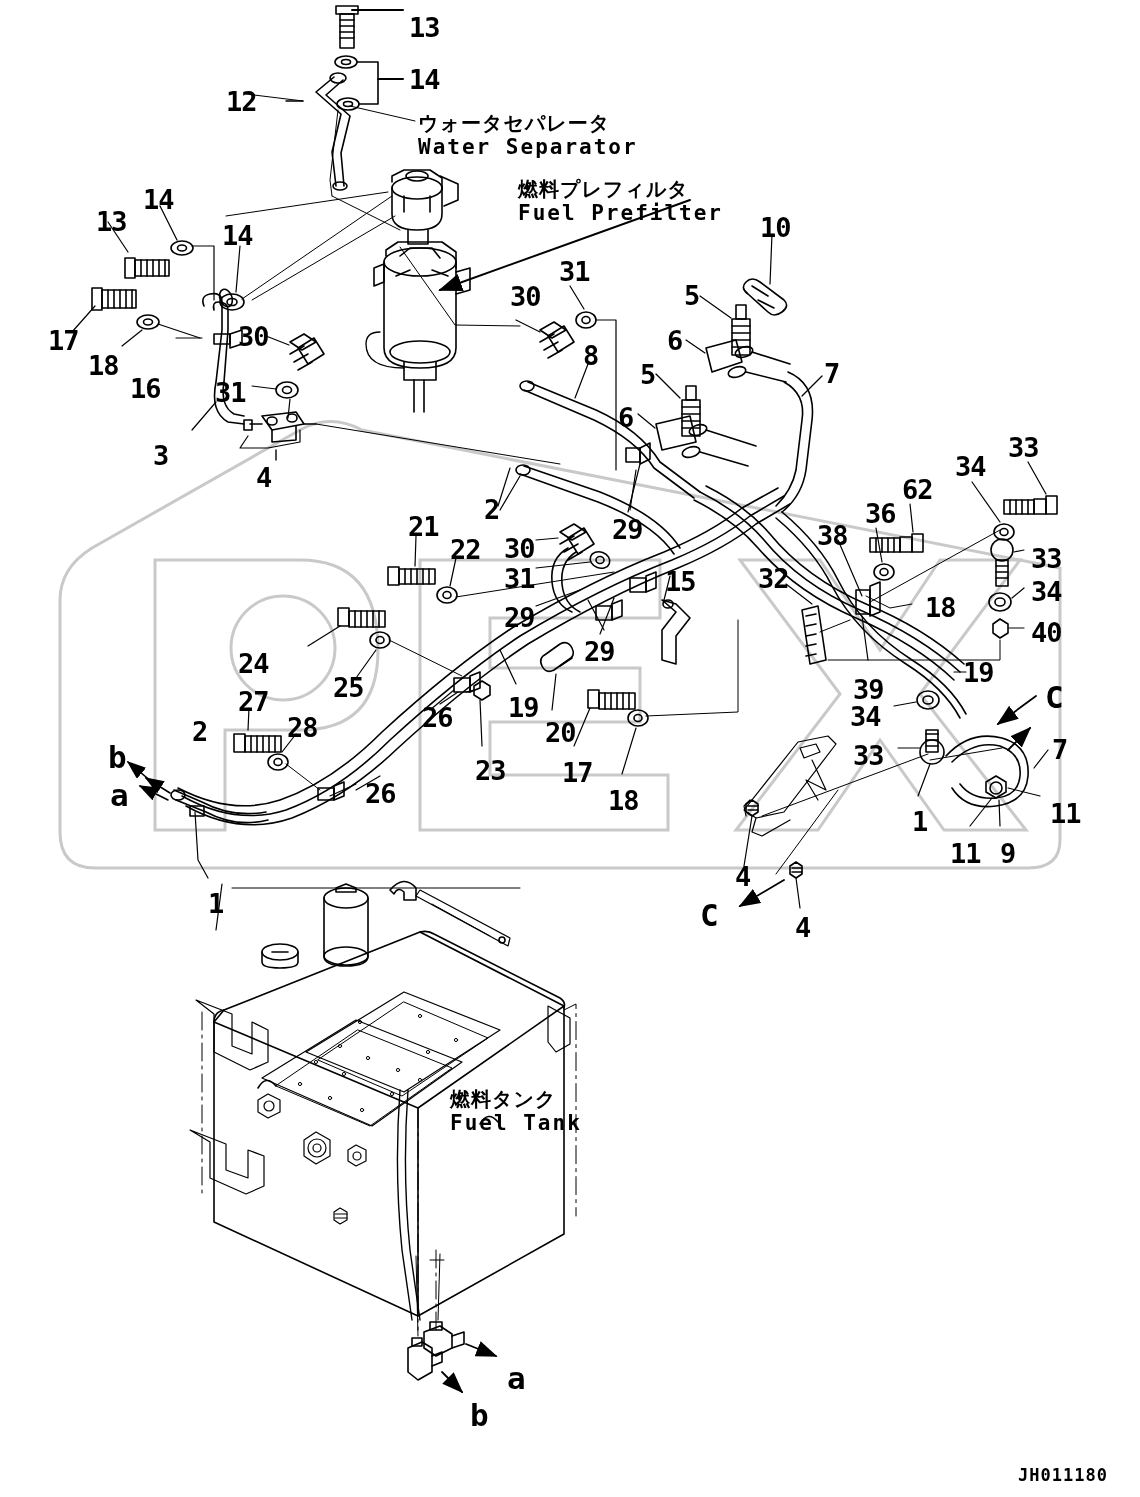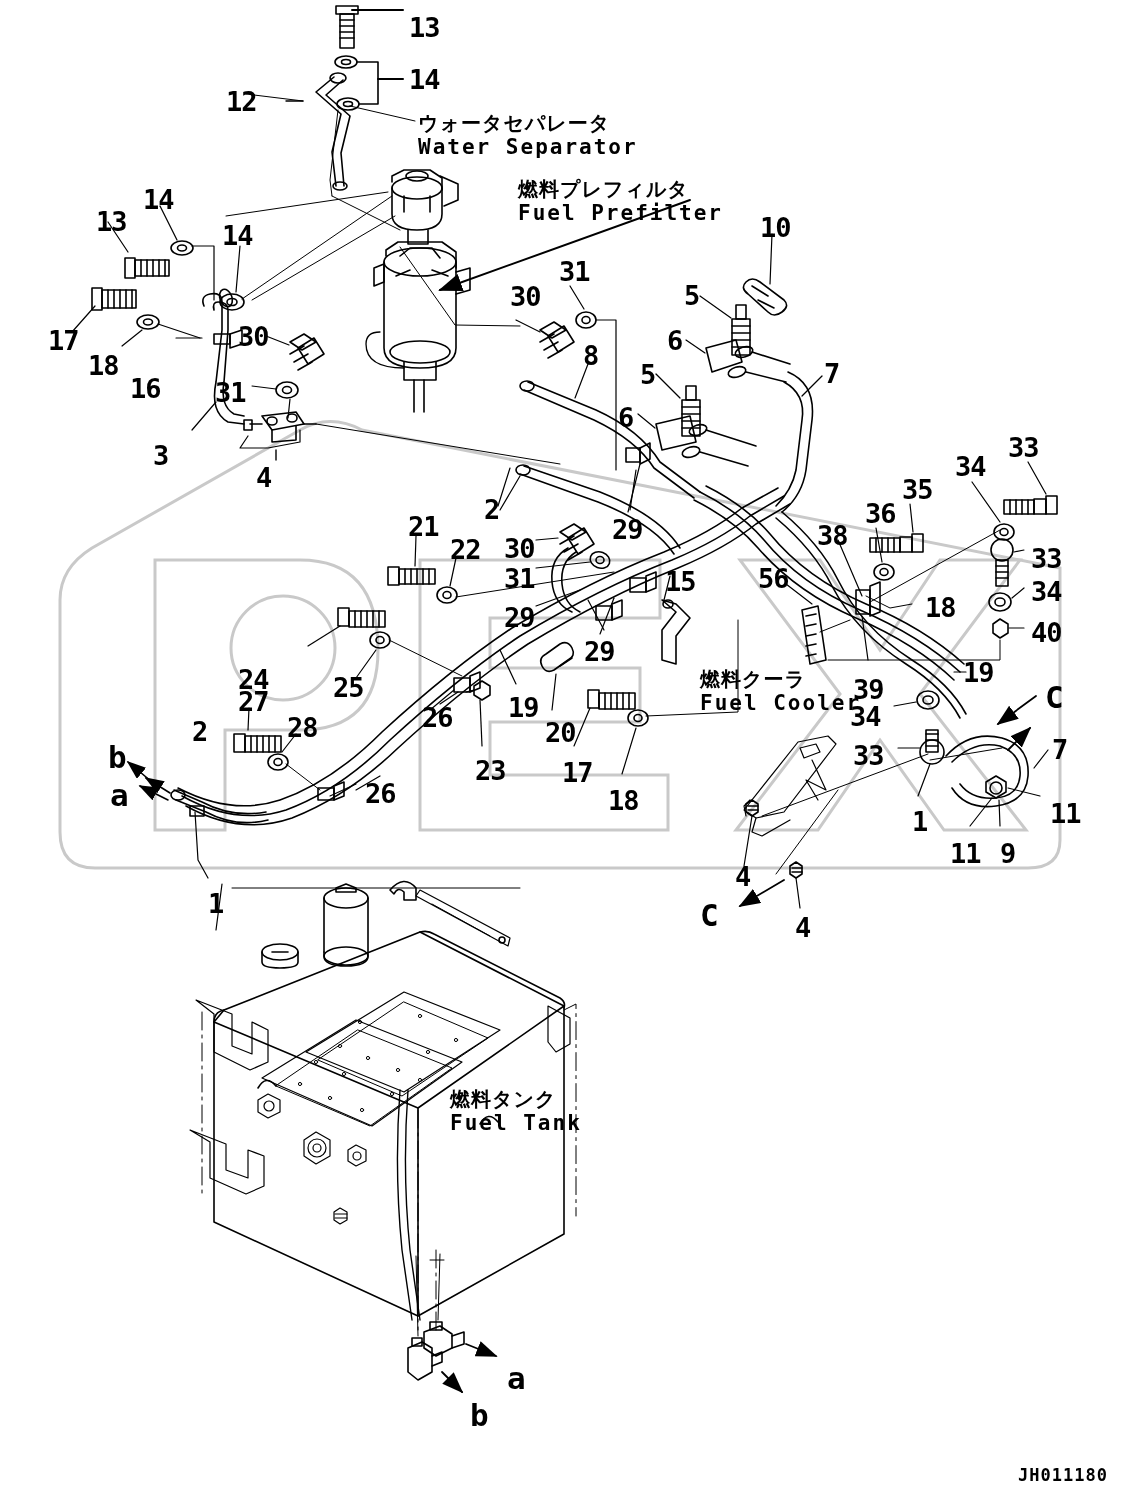--- a/index.html
+++ b/index.html
@@ -565,24 +565,20 @@
   </svg>
 
   <div class="cap" style="left:418px;top:112px;">
     <span class="jp">ウォータセパレータ</span>
     <span class="en">Water Separator</span>
   </div>
   <div class="cap" style="left:518px;top:178px;">
     <span class="jp">燃料プレフィルタ</span>
     <span class="en">Fuel Prefilter</span>
   </div>
-  <div class="cap" style="left:700px;top:668px;">
-    <span class="jp">燃料クーラ</span>
-    <span class="en">Fuel Cooler</span>
-  </div>
   <div class="cap" style="left:450px;top:1088px;">
     <span class="jp">燃料タンク</span>
     <span class="en">Fuel Tank</span>
   </div>
 
   <div id="callout-layer">
       <div class="lbl" style="left: 409px; top: 14px;">13</div>
       <div class="lbl" style="left: 409px; top: 66px;">14</div>
       <div class="lbl" style="left: 226px; top: 88px;">12</div>
       <div class="lbl" style="left: 96px; top: 208px;">13</div>
@@ -606,37 +602,37 @@
       <div class="lbl" style="left: 824px; top: 360px;">7</div>
       <div class="lbl" style="left: 484px; top: 496px;">2</div>
       <div class="lbl" style="left: 612px; top: 516px;">29</div>
       <div class="lbl" style="left: 408px; top: 513px;">21</div>
       <div class="lbl" style="left: 450px; top: 536px;">22</div>
       <div class="lbl" style="left: 504px; top: 535px;">30</div>
       <div class="lbl" style="left: 504px; top: 565px;">31</div>
       <div class="lbl" style="left: 504px; top: 604px;">29</div>
       <div class="lbl" style="left: 584px; top: 638px;">29</div>
       <div class="lbl" style="left: 665px; top: 556px; margin-top: 12px;">15</div>
-      <div class="lbl" style="left: 238px; top: 650px; margin-top: 16px;">24</div>
+      <div class="lbl" style="left: 238px; top: 650px;">24</div>
       <div class="lbl" style="left: 333px; top: 674px;">25</div>
       <div class="lbl" style="left: 238px; top: 688px;">27</div>
       <div class="lbl" style="left: 287px; top: 714px;">28</div>
       <div class="lbl" style="left: 192px; top: 718px;">2</div>
       <div class="lbl" style="left: 422px; top: 704px;">26</div>
       <div class="lbl" style="left: 508px; top: 694px;">19</div>
       <div class="lbl" style="left: 475px; top: 757px;">23</div>
       <div class="lbl" style="left: 545px; top: 719px;">20</div>
       <div class="lbl" style="left: 365px; top: 780px;">26</div>
       <div class="lbl" style="left: 562px; top: 759px;">17</div>
       <div class="lbl" style="left: 608px; top: 787px;">18</div>
       <div class="lbl" style="left: 208px; top: 890px;">1</div>
-      <div class="lbl" style="left: 758px; top: 565px;">56</div>
+      <div class="lbl" style="left: 758px; top: 565px;">32</div>
       <div class="lbl" style="left: 817px; top: 522px;">38</div>
       <div class="lbl" style="left: 865px; top: 500px;">36</div>
-      <div class="lbl" style="left: 902px; top: 476px;">35</div>
+      <div class="lbl" style="left: 902px; top: 476px;">62</div>
       <div class="lbl" style="left: 955px; top: 453px;">34</div>
       <div class="lbl" style="left: 1008px; top: 434px;">33</div>
       <div class="lbl" style="left: 1031px; top: 545px;">33</div>
       <div class="lbl" style="left: 1031px; top: 578px;">34</div>
       <div class="lbl" style="left: 1031px; top: 619px;">40</div>
       <div class="lbl" style="left: 925px; top: 594px;">18</div>
       <div class="lbl" style="left: 853px; top: 664px; margin-top: 12px;">39</div>
       <div class="lbl" style="left: 963px; top: 659px;">19</div>
       <div class="lbl" style="left: 850px; top: 703px;">34</div>
       <div class="lbl" style="left: 853px; top: 742px;">33</div>

